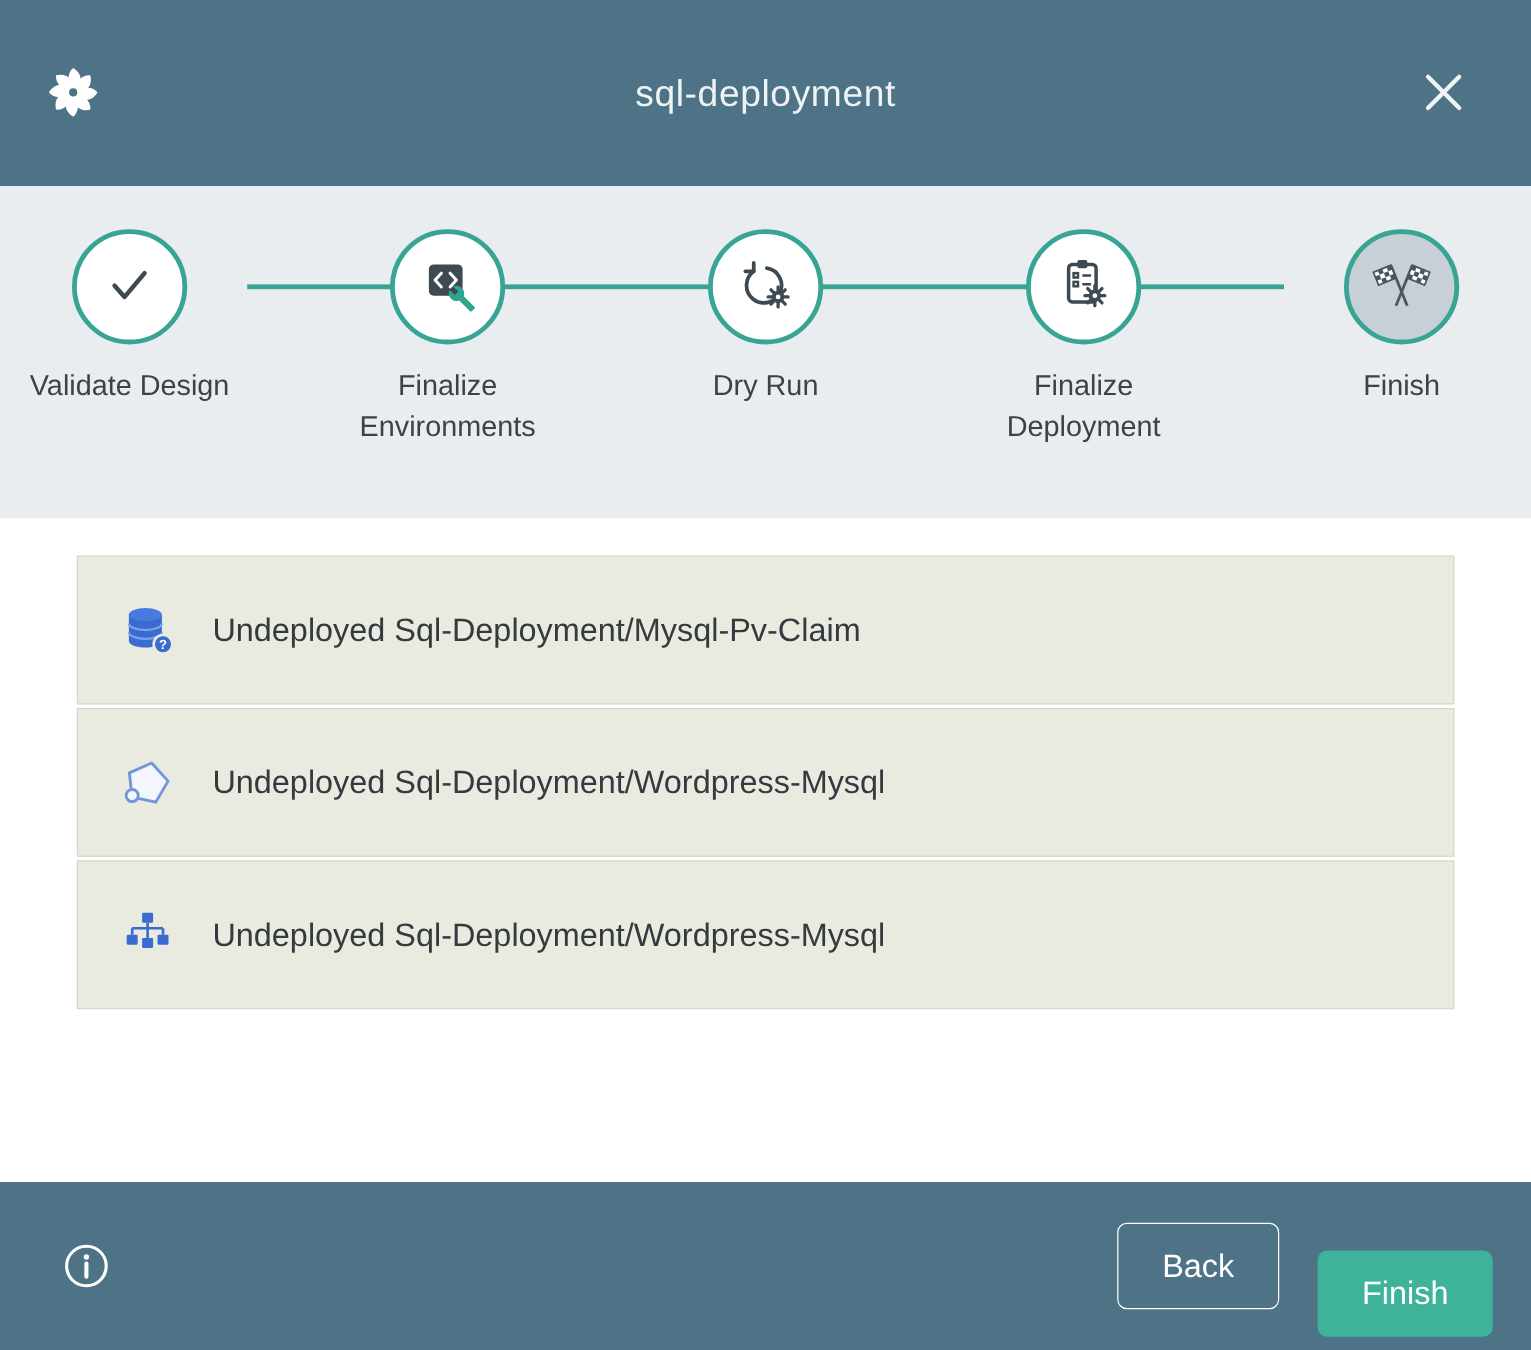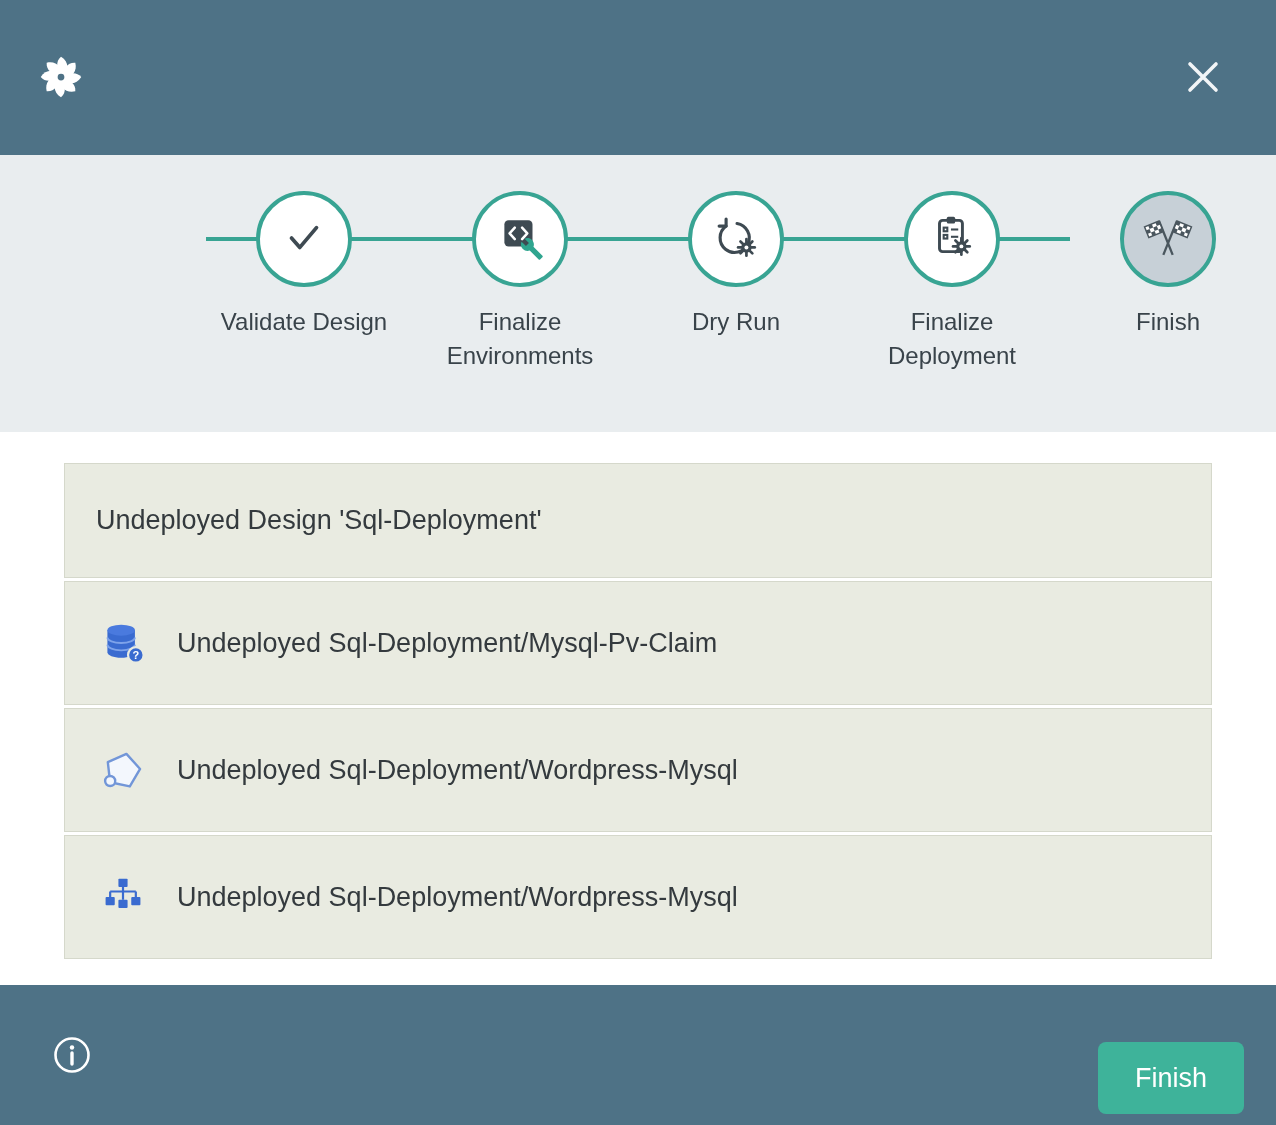--- a/index.html
+++ b/index.html
@@ -31,21 +31,21 @@
   
   .stepper {
     height:277px; flex:0 0 277px;
     background:var(--stepper-bg, #e9edef);
     position:relative; padding-top:36px;
   }
   .stepper-line {
     position:absolute; top:82px; left:206px; width:864px; height:4px;
     background:var(--teal, #38a493); z-index:1;
   }
-  .steps { display:flex; justify-content:flex-end; position:relative; z-index:2; }
+  .steps { display:flex; justify-content:space-between; position:relative; z-index:2; }
   .step { width:216px; display:flex; flex-direction:column; align-items:center; }
   .circle {
     width:96px; height:96px; border-radius:50%;
     border:4px solid var(--teal, #38a493);
     background:#fff;
     display:flex; align-items:center; justify-content:center;
   }
   .step.current .circle { background:var(--current-step-fill, #c7d0d7); }
   .circle svg { width:50px; height:50px; }
   .step-label {
@@ -101,20 +101,21 @@
         <path d="M32 8 C 42 14, 42 26, 32 32 C 27 22, 25 14, 32 8 Z" transform="rotate(90 32 32)"></path>
         <path d="M32 8 C 42 14, 42 26, 32 32 C 27 22, 25 14, 32 8 Z" transform="rotate(135 32 32)"></path>
         <path d="M32 8 C 42 14, 42 26, 32 32 C 27 22, 25 14, 32 8 Z" transform="rotate(180 32 32)"></path>
         <path d="M32 8 C 42 14, 42 26, 32 32 C 27 22, 25 14, 32 8 Z" transform="rotate(225 32 32)"></path>
         <path d="M32 8 C 42 14, 42 26, 32 32 C 27 22, 25 14, 32 8 Z" transform="rotate(270 32 32)"></path>
         <path d="M32 8 C 42 14, 42 26, 32 32 C 27 22, 25 14, 32 8 Z" transform="rotate(315 32 32)"></path>
         <circle cx="32" cy="32" r="4" fill="#4e7286"></circle>
       </g>
     </svg>
   </span>
+  <div class="title">sql-deployment</div>
   <button class="close-btn">
     <svg viewBox="0 0 42 42">
       <path d="M8 8 L34 34 M34 8 L8 34" stroke="#f2f5f7" stroke-width="3.6" stroke-linecap="round"></path>
     </svg>
   </button>
 </div>
 
 <div class="stepper">
   <div class="stepper-line"></div>
   <div class="steps">
@@ -235,23 +236,20 @@
         </span>
       </div>
       <div class="step-label">Finish</div>
     </div>
 
   </div>
 </div>
 
 <div class="content">
 
-  <div class="row plain">
-    <span>Undeployed Design 'Sql-Deployment'</span>
-  </div>
 
   <div class="row with-icon">
     <span class="row-icon">
       <svg viewBox="0 0 48 48">
         <path d="M7 10 v24 c0 3.3 6.7 6 15 6 s15 -2.7 15 -6 V10" fill="#3a6bd0"></path>
         <path d="M7 18 c0 3.3 6.7 6 15 6 s15 -2.7 15 -6 M7 26 c0 3.3 6.7 6 15 6 s15 -2.7 15 -6" stroke="#7ea3ea" stroke-width="2" fill="none"></path>
         <ellipse cx="22" cy="10" rx="15" ry="6" fill="#4a7ade"></ellipse>
         <circle cx="38" cy="37" r="8.5" fill="#3a6bd0" stroke="#e9ebe1" stroke-width="2.4"></circle>
         <text x="38" y="41.5" text-anchor="middle" font-size="12" fill="#ffffff" font-family="Liberation Sans, sans-serif" font-weight="bold">?</text>
       </svg>
@@ -286,14 +284,15 @@
 
 <div class="footer">
   <button class="info-btn">
     <svg viewBox="0 0 40 40">
       <circle cx="20" cy="20" r="16.5" fill="none" stroke="#ffffff" stroke-width="2.6"></circle>
       <circle cx="20" cy="12.5" r="2.2" fill="#ffffff"></circle>
       <path d="M20 18 v11" stroke="#ffffff" stroke-width="3.4" stroke-linecap="round"></path>
     </svg>
   </button>
   <div class="footer-spacer"></div>
+  <button class="btn btn-back">Back</button>
   <button class="btn btn-finish">Finish</button>
 </div>
 
 </body></html>

